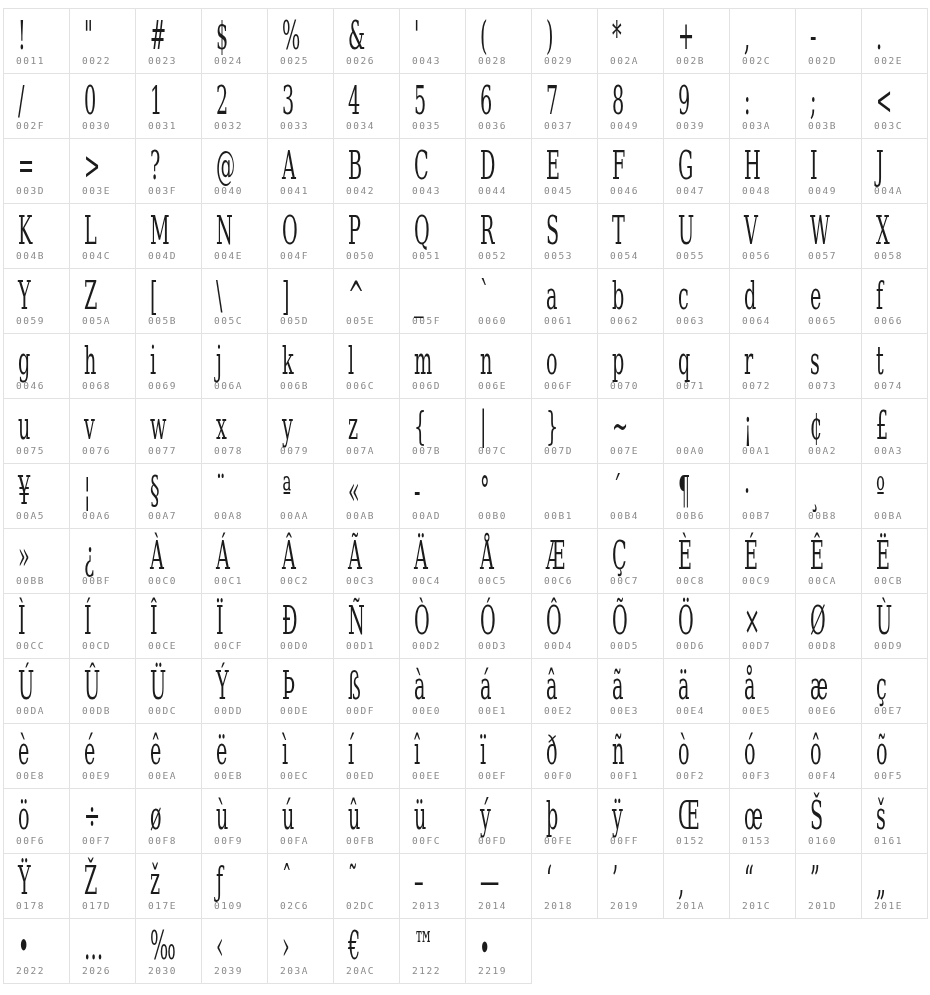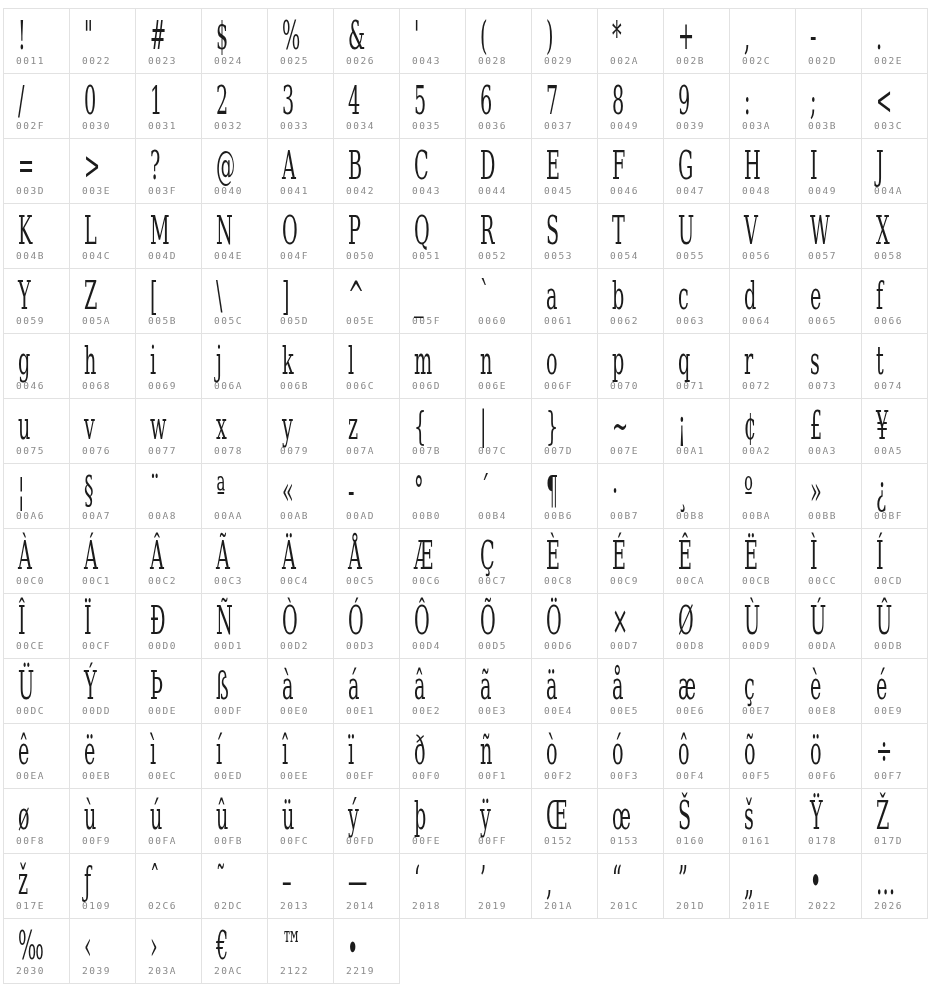--- a/index.html
+++ b/index.html
@@ -531,20 +531,24 @@
   <div class="cell">
     <div class="glyph">}</div>
     <div class="code">007D</div>
   </div>
 
   <div class="cell">
     <div class="glyph">~</div>
     <div class="code">007E</div>
   </div>
 
+  <div class="cell">
+    <div class="glyph"></div>
+    <div class="code">00A0</div>
+  </div>
 
   <div class="cell">
     <div class="glyph">¡</div>
     <div class="code">00A1</div>
   </div>
 
   <div class="cell">
     <div class="glyph">¢</div>
     <div class="code">00A2</div>
   </div>
@@ -588,20 +592,24 @@
   <div class="cell">
     <div class="glyph">-</div>
     <div class="code">00AD</div>
   </div>
 
   <div class="cell">
     <div class="glyph">°</div>
     <div class="code">00B0</div>
   </div>
 
+  <div class="cell">
+    <div class="glyph"></div>
+    <div class="code">00B1</div>
+  </div>
 
   <div class="cell">
     <div class="glyph">´</div>
     <div class="code">00B4</div>
   </div>
 
   <div class="cell">
     <div class="glyph">¶</div>
     <div class="code">00B6</div>
   </div>

